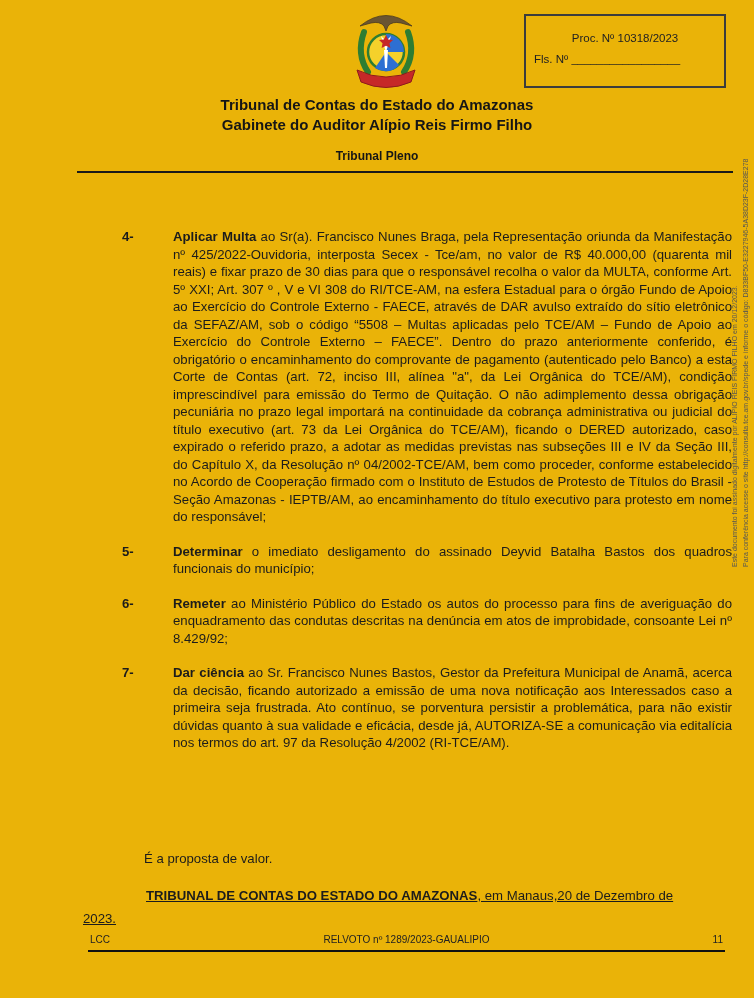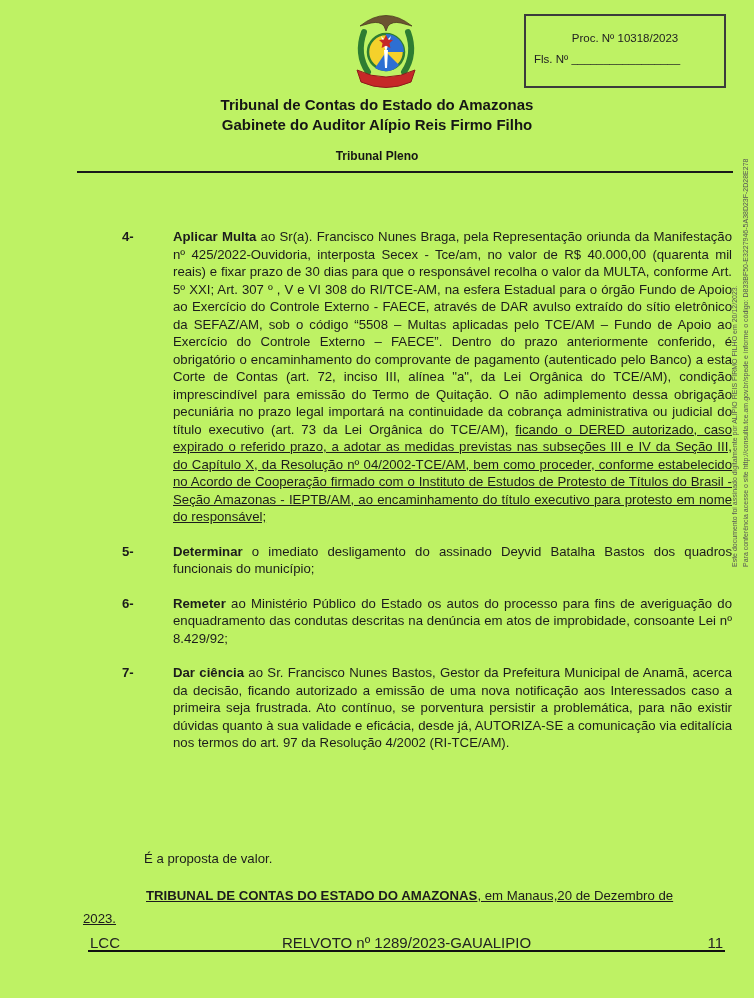--- a/index.html
+++ b/index.html
@@ -1,21 +1,21 @@
 <!DOCTYPE html>
 <html lang="pt"><head>
 <meta charset="utf-8">
 <style>
   html,body { margin:0; padding:0; background:#ffffff; }
   .page {
-    position:relative; width:754px; height:998px; background:#bef264;
+    position:relative; width:754px; height:998px; background:#eab308;
     font-family:"Liberation Sans", sans-serif; color:#1c1c1c; overflow:hidden;
   }
   .b { font-weight:bold; }
-  .u { text-decoration:underline; }
+  .u { }
 
   
   .proc-box {
     position:absolute; left:524px; top:14px; width:202px; height:74px;
     border:2px solid #3c3c3c; box-sizing:border-box; font-size:11.5px; color:#222;
   }
   .proc-line { margin-top:16px; text-align:center; }
   .fls-line  { margin-top:9px; margin-left:8px; text-align:left; }
 
   
@@ -42,21 +42,21 @@
   .item .txt { flex:1; text-align:justify; }
 
   
   .proposta  { position:absolute; left:144px; top:851px; font-size:13.2px; }
   .final-par {
     position:absolute; left:83px; top:884px; width:596px;
     font-size:13.2px; line-height:23px; text-indent:63px; text-align:left;text-decoration:underline;
   }
 
   
-  .footer { position:absolute; left:88px; top:934px; width:637px; height:14px; font-size:15px; color:#222; }
+  .footer { position:absolute; left:88px; top:934px; width:637px; height:14px; font-size:10px; color:#222; }
   .footer-left   { position:absolute; left:2px; top:0; }
   .footer-center { position:absolute; left:0; top:0; width:100%; text-align:center; }
   .footer-right  { position:absolute; right:2px; top:0; }
   .footer-rule   { position:absolute; left:88px; top:950px; width:637px; height:2px; background:#111; }
 
   
   .side-note {
     position:absolute; left:729px; top:567px; width:380px;
     transform:rotate(-90deg); transform-origin:0 0;
     font-size:7px; line-height:11px; color:#555; white-space:nowrap;

